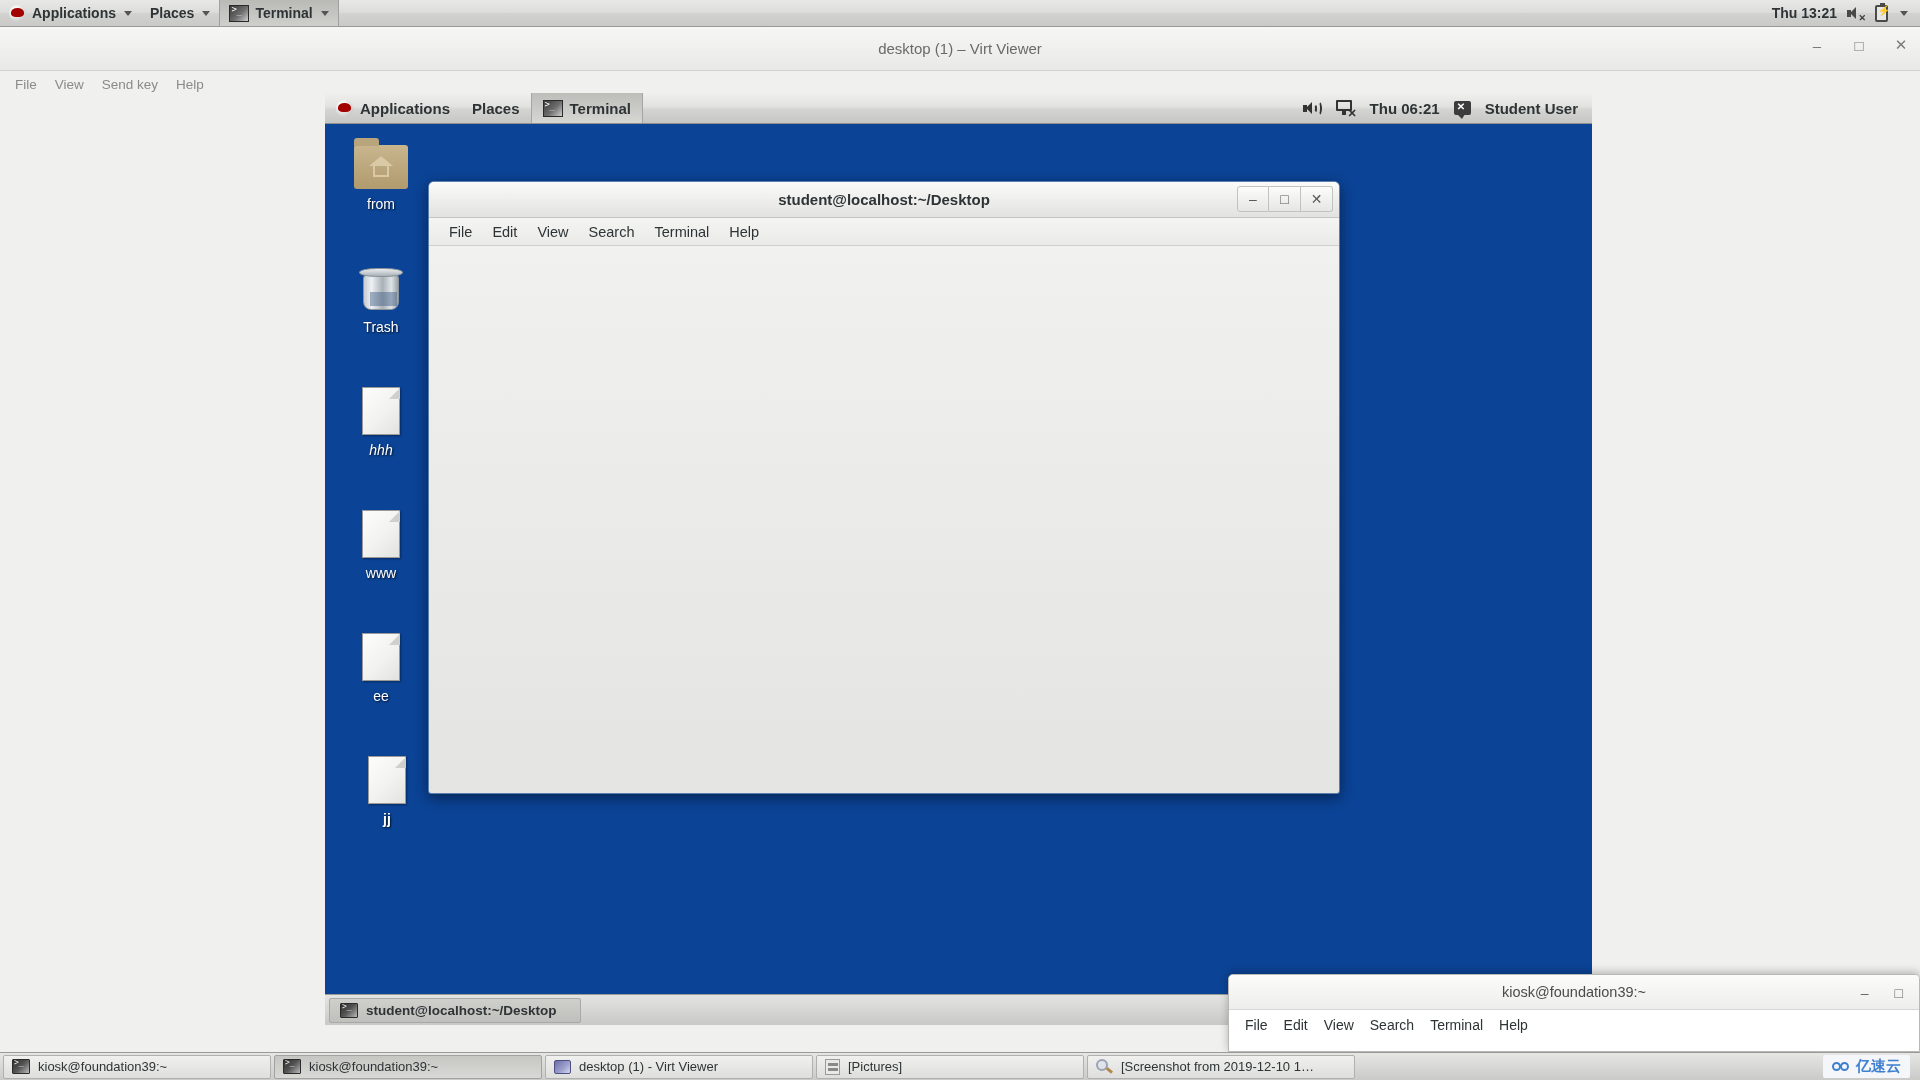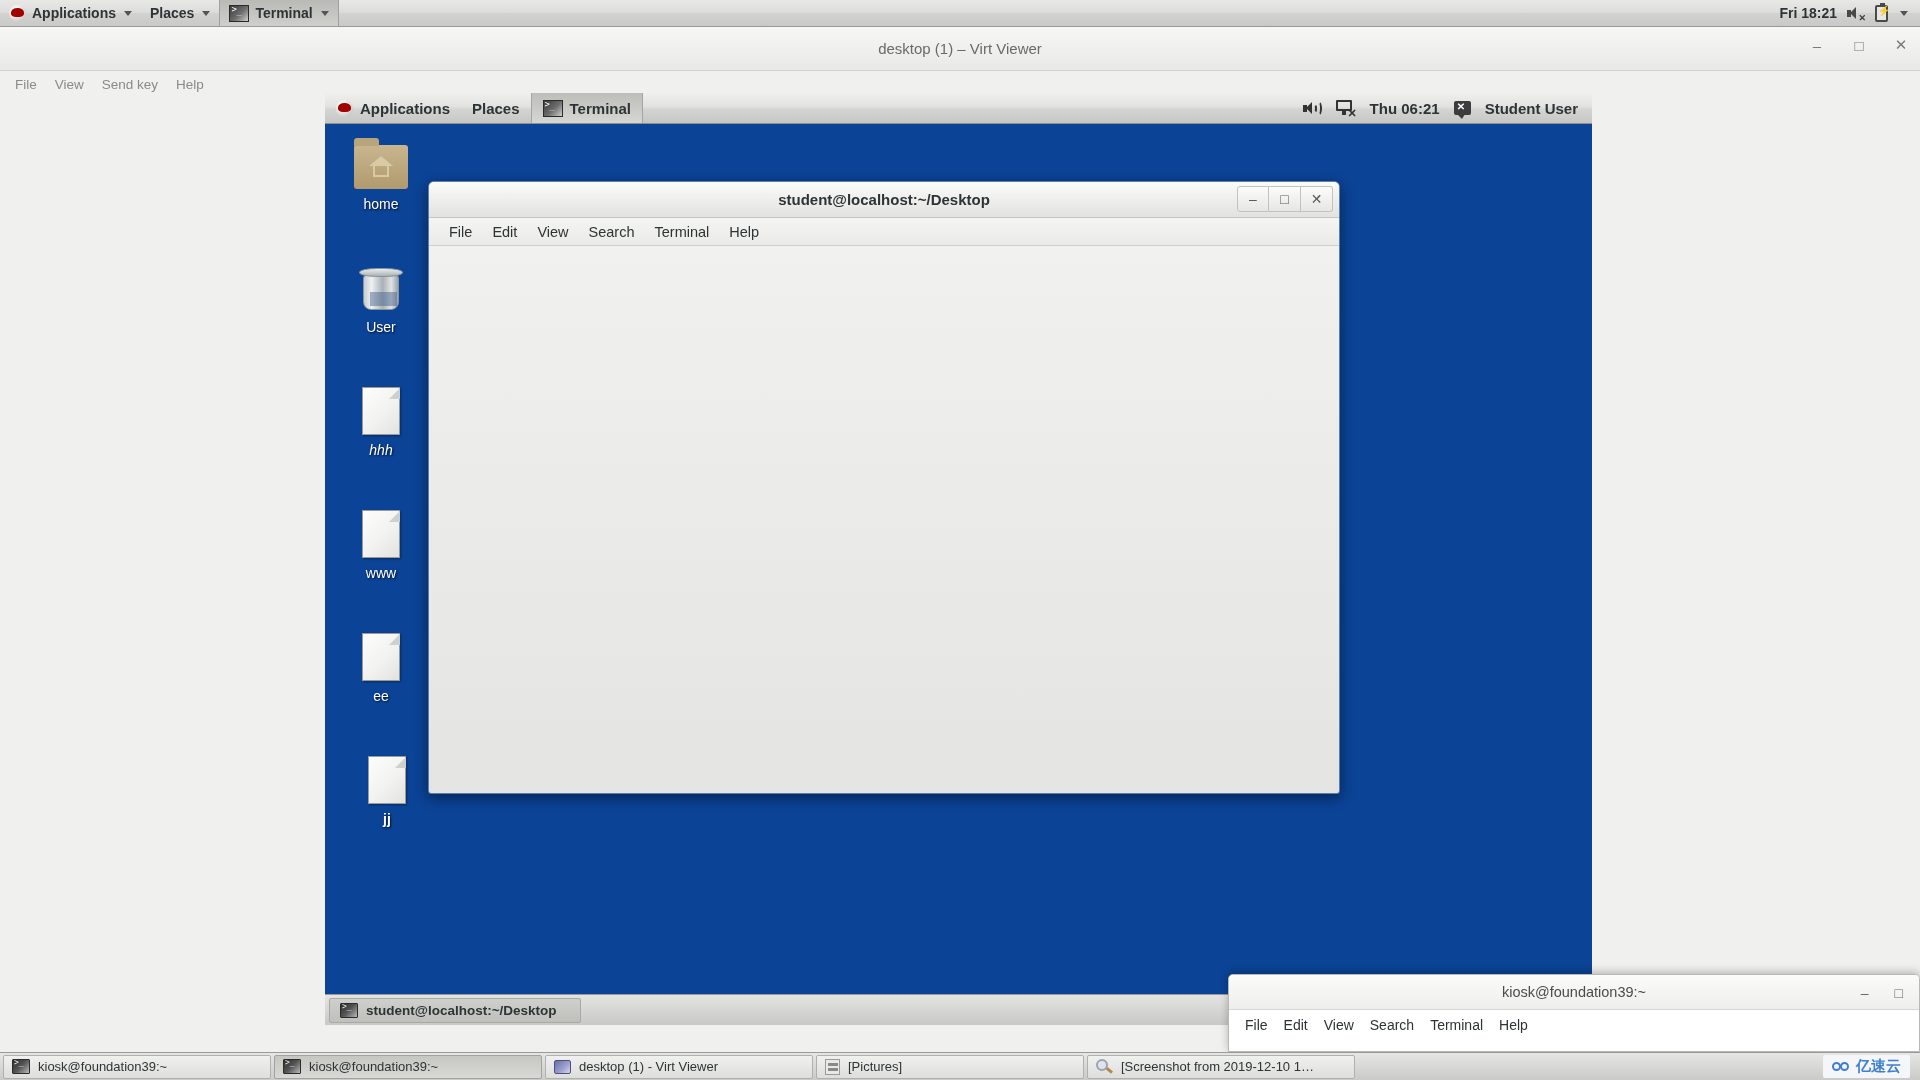--- a/index.html
+++ b/index.html
@@ -393,21 +393,21 @@
   <div class="hp-item">
     <span>Places</span>
     <span class="caret-down"></span>
   </div>
   <div class="hp-item active-task">
     <span class="term-mini-icon"></span>
     <span>Terminal</span>
     <span class="caret-down"></span>
   </div>
   <div id="host-panel-right">
-    <span id="host-clock">Fri 18:21</span>
+    <span id="host-clock">Thu 13:21</span>
     <span class="ic-speaker">
       <span class="body"></span>
         <span class="cone"></span>
         <span class="x">✕</span>
     </span>
     <span class="ic-battery"></span>
     <span class="caret-down"></span>
   </div>
 </div>
 
@@ -462,32 +462,32 @@
 
   <div class="desk-icon" style="left:4px; top:42px;">
     <div class="glyph">
         <div class="folder-home">
           <div class="house">
             <div class="roof"></div>
             <div class="wall"></div>
           </div>
         </div>
       </div>
-    <div class="lbl">home</div>
+    <div class="lbl">from</div>
   </div>
   <div class="desk-icon" style="left:4px; top:165px;">
     <div class="glyph">
         <div class="trash-can">
           <div class="body">
             <div class="band"></div>
           </div>
           <div class="lid"></div>
         </div>
       </div>
-    <div class="lbl">User</div>
+    <div class="lbl">Trash</div>
   </div>
   <div class="desk-icon" style="left:4px; top:288px;font-style:italic;">
     <div class="glyph">
         <div class="file-doc"></div>
       </div>
     <div class="lbl">hhh</div>
   </div>
   <div class="desk-icon" style="left:4px; top:411px;">
     <div class="glyph">
         <div class="file-doc"></div>

